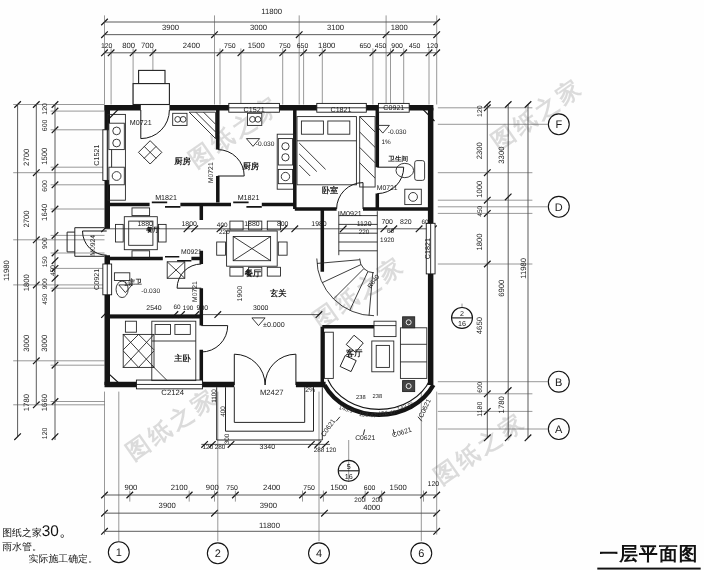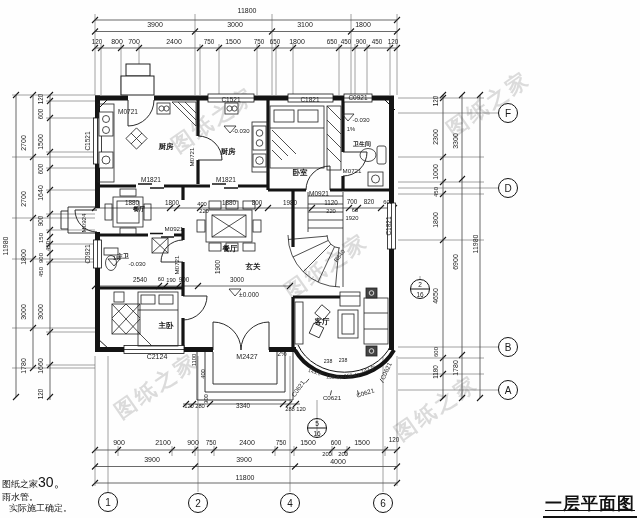--- a/index.html
+++ b/index.html
@@ -7,24 +7,24 @@
           font-family:"Liberation Sans","DejaVu Sans",sans-serif;}
   svg{position:absolute;left:0;top:0;}
   svg text{fill:#1a1a1a;font-family:"Liberation Sans","DejaVu Sans",sans-serif;}
   .wm{fill:#c7c7c7;opacity:.62;font-size:21px;letter-spacing:3px;font-weight:bold;}
   .axis-txt{font-size:10px;text-anchor:middle;}
   .sec-txt{font-size:6.5px;text-anchor:middle;}
   .k-room{font-weight:bold;}
   .k-code{}
   .k-angle{fill:#333;}
   .title{position:absolute;right:3px;top:492px;font-size:17px;font-weight:bold;color:#111;
-         border-bottom:3px solid #111;padding:0 2px 1px 2px;letter-spacing:1px;text-decoration:underline;}
+         border-bottom:3px solid #111;padding:0 2px 1px 2px;letter-spacing:1px;}
   .notes{position:absolute;left:2px;top:474px;color:#111;font-size:9px;line-height:1.25;white-space:nowrap;}
   .notes .big{font-size:14px;}
-  .notes .l3{margin-left:7px;color:#222;}
+  .notes .l3{margin-left:24px;color:#222;}
 </style>
 </head>
 <body>
 
 <div class="canvas">
 <svg viewBox="0 0 640 518" width="640" height="518">
 
   <g>
     <text class="wm" x="165" y="132" transform="rotate(-35 205 122)">图纸之家</text>
     <text class="wm" x="440" y="116" transform="rotate(-35 480 106)">图纸之家</text>

